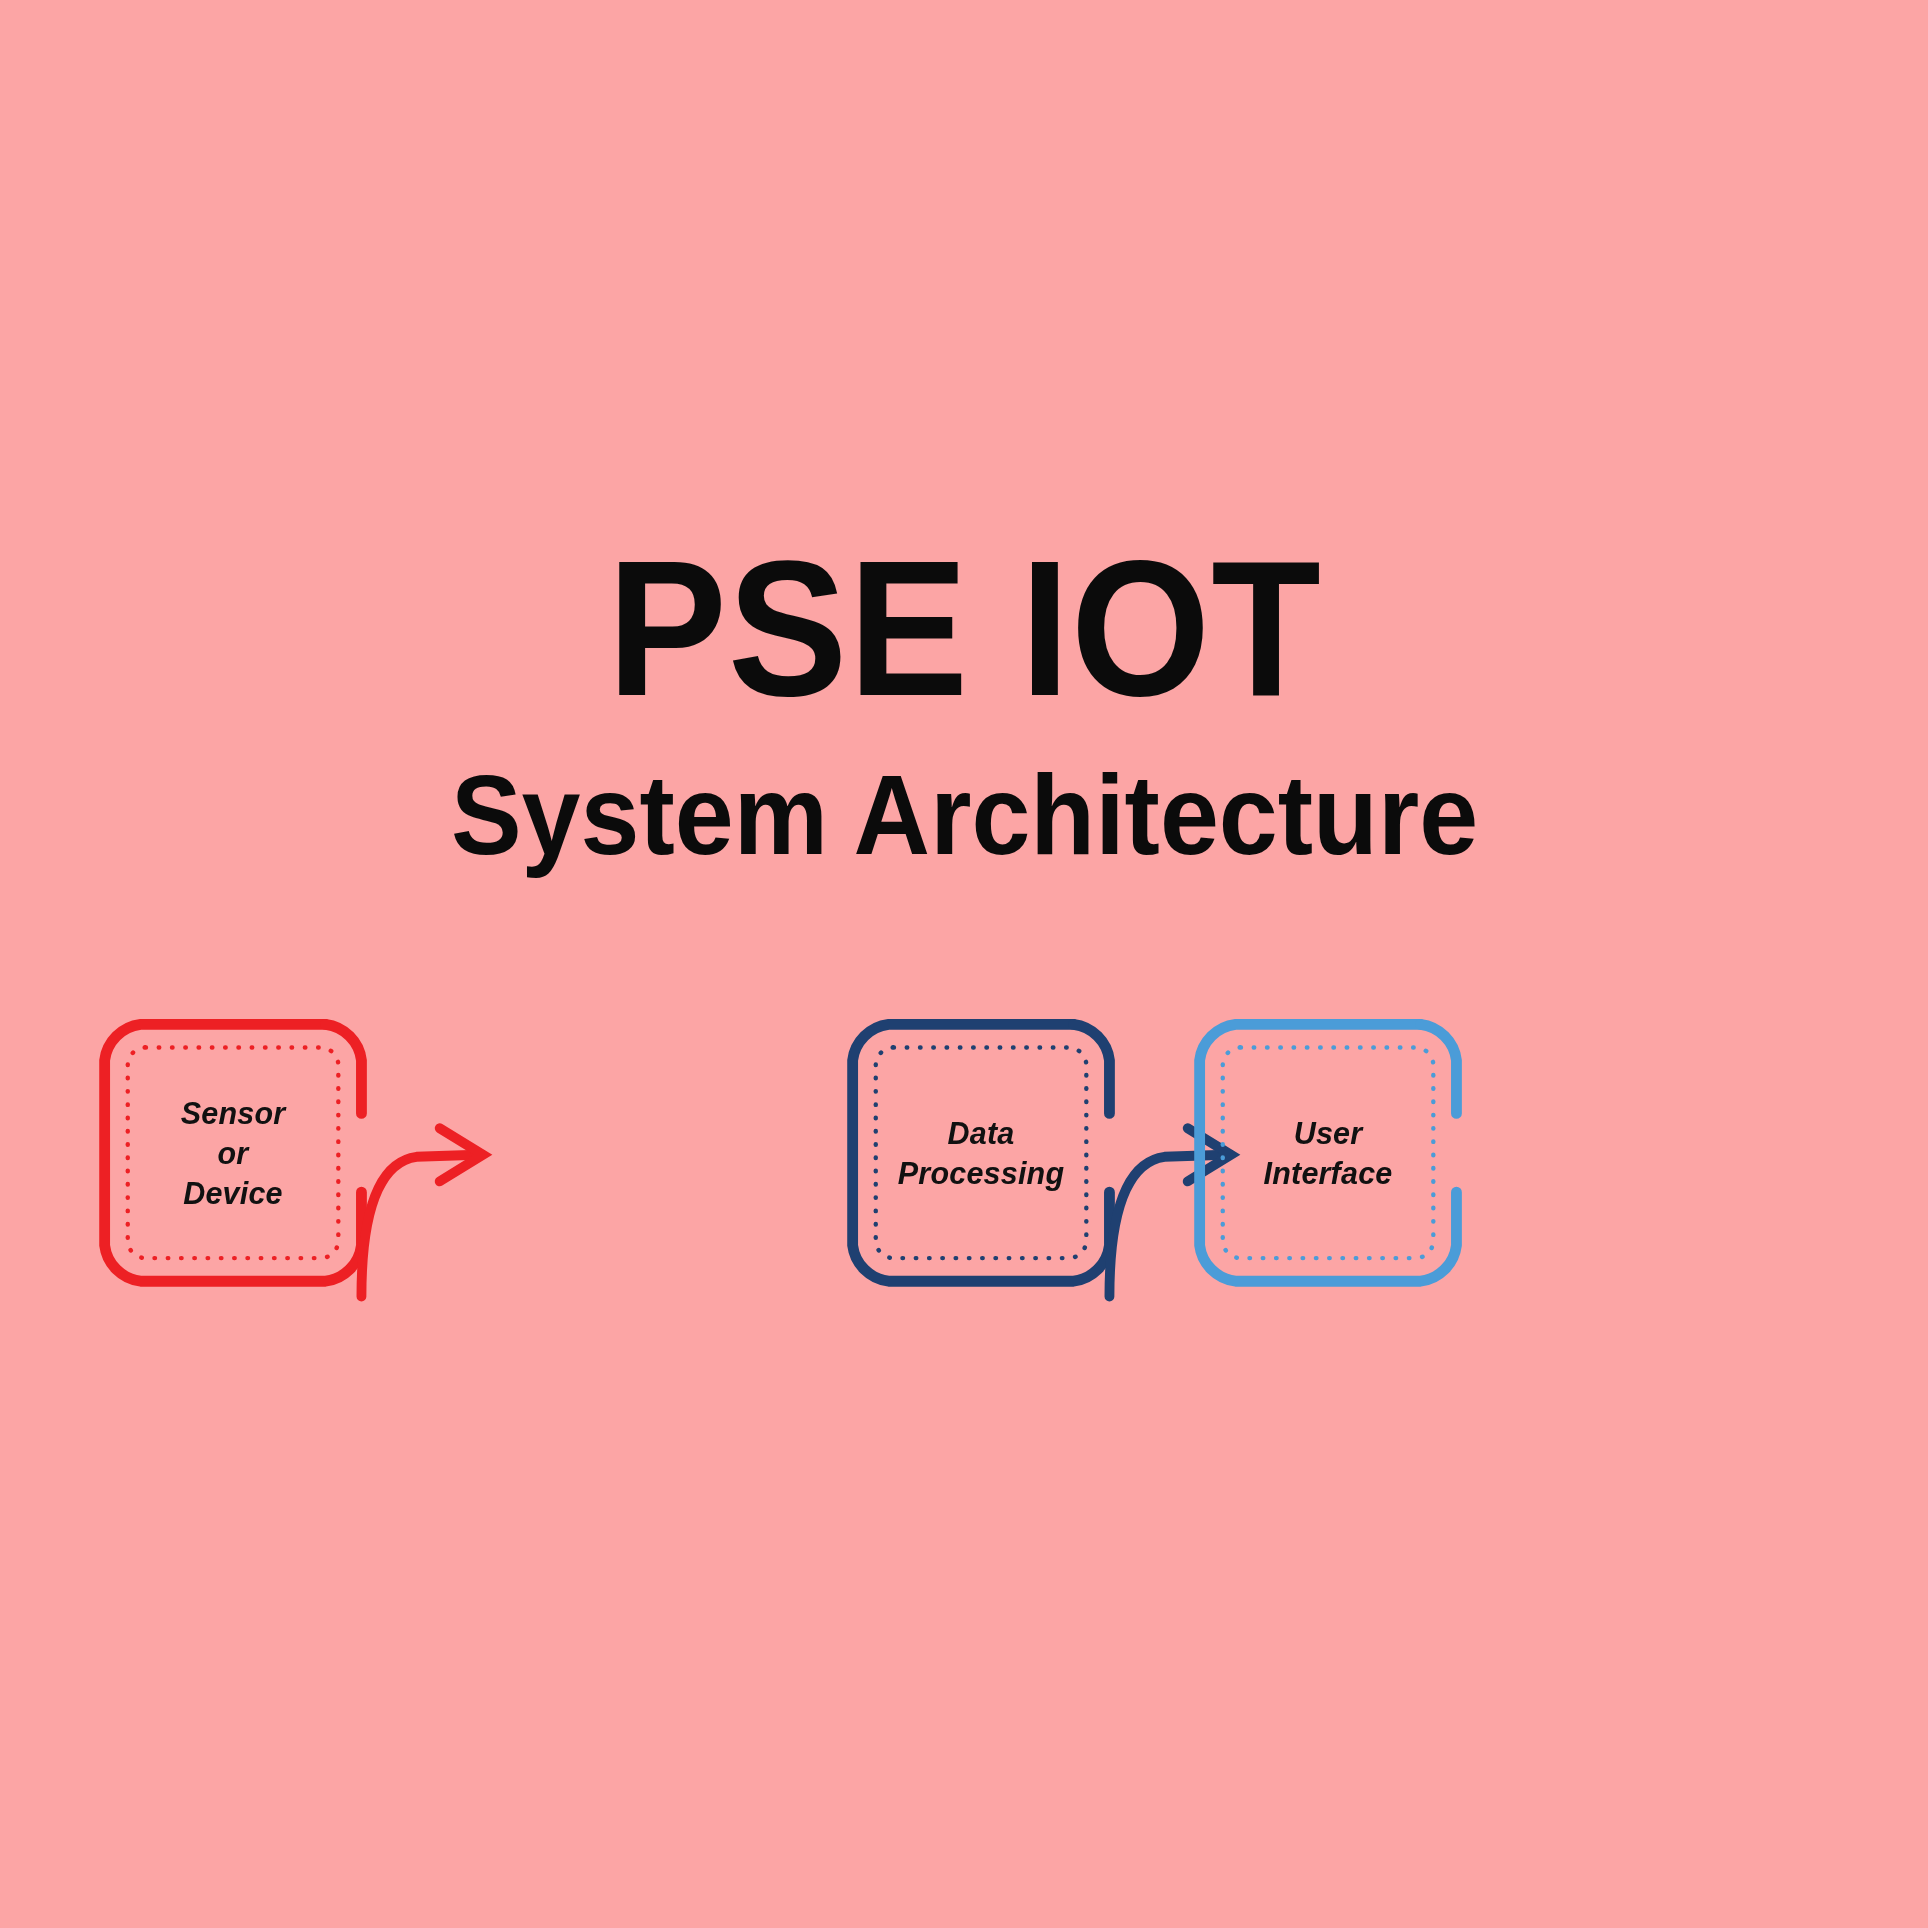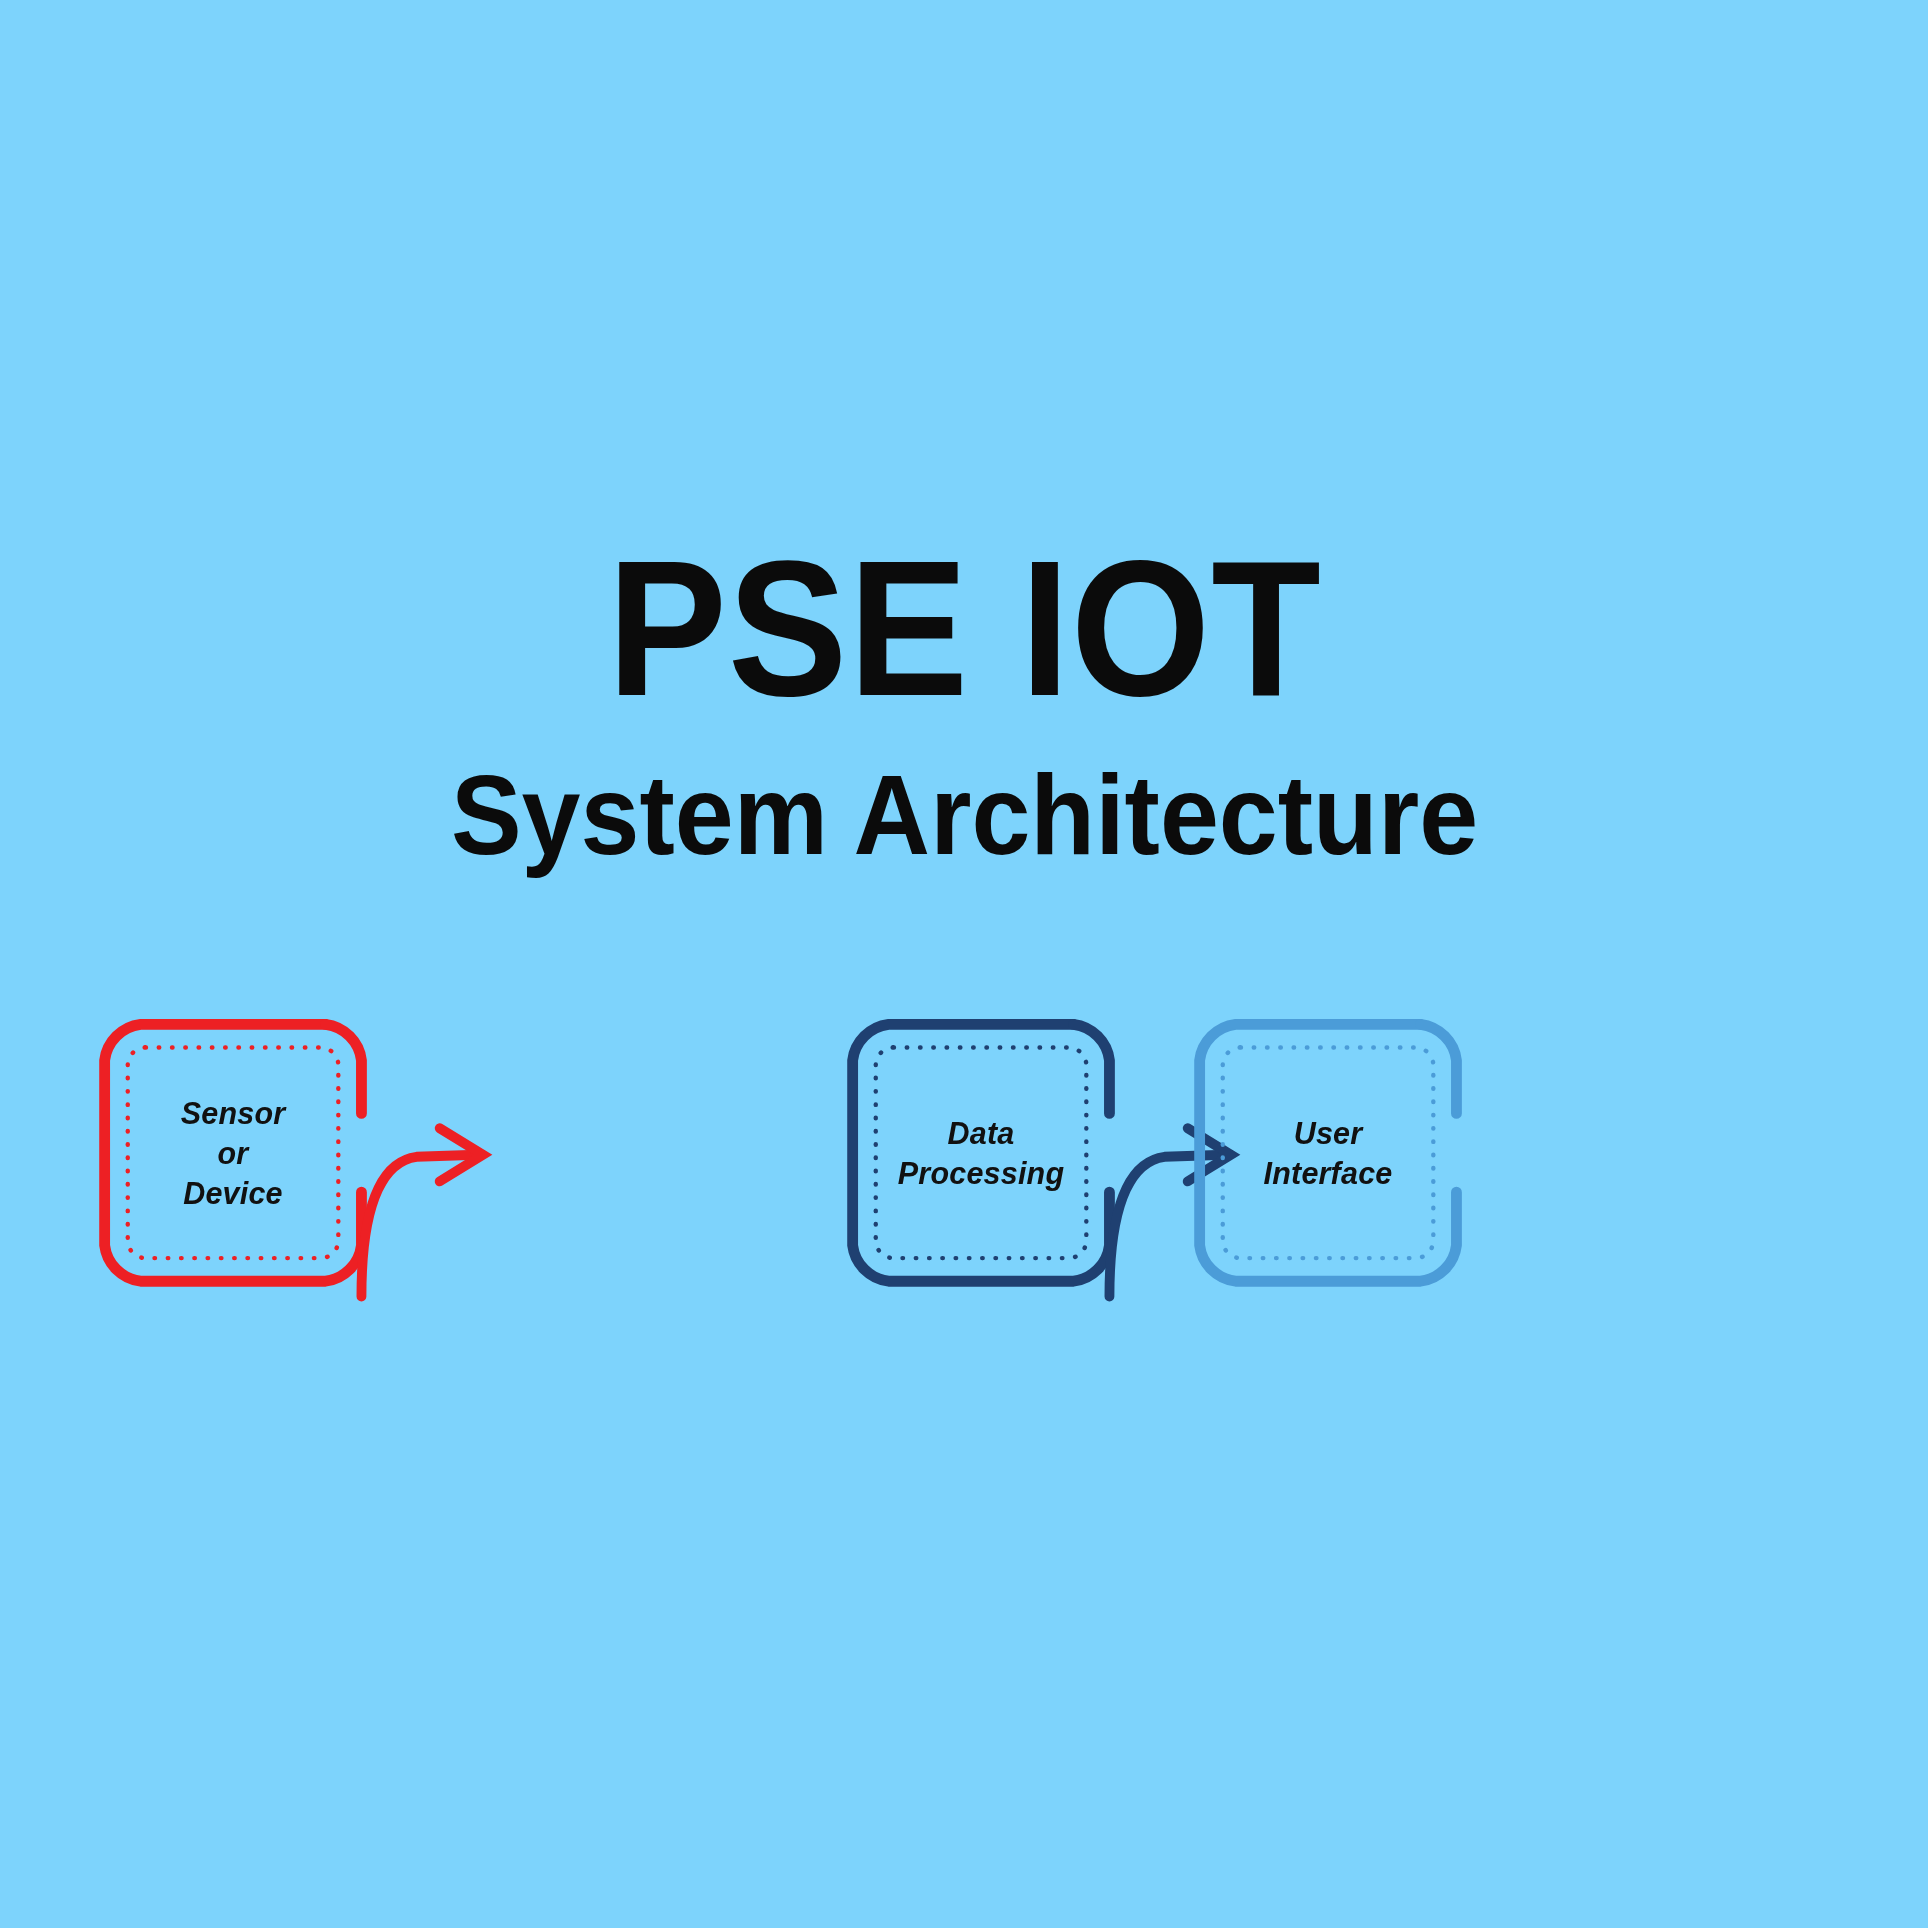--- a/index.html
+++ b/index.html
@@ -12,21 +12,21 @@
     width: 1929px;
     height: 1929px;
     font-family: "Liberation Sans", sans-serif;
     overflow: hidden;
     position: relative;
   }
   #canvas {
     position: relative;
     width: 1929px;
     height: 1929px;
-    background: #7dd3fc;
+    background: #fca5a5;
   }
 
   
   #title-block {
     position: absolute;
     left: 0;
     top: 532px;
     width: 1929px;
     text-align: center;
   }

